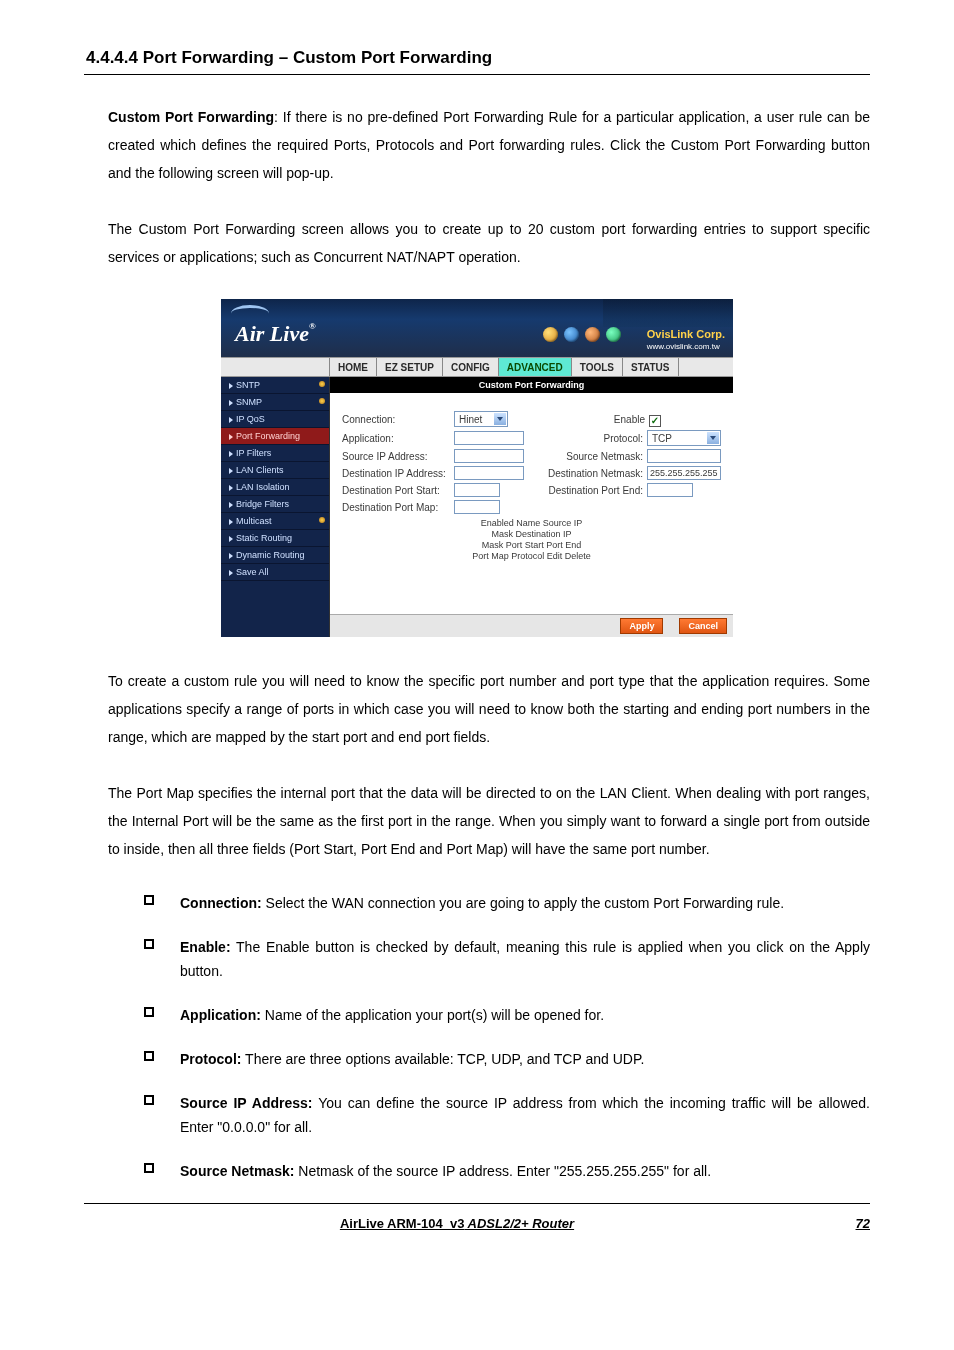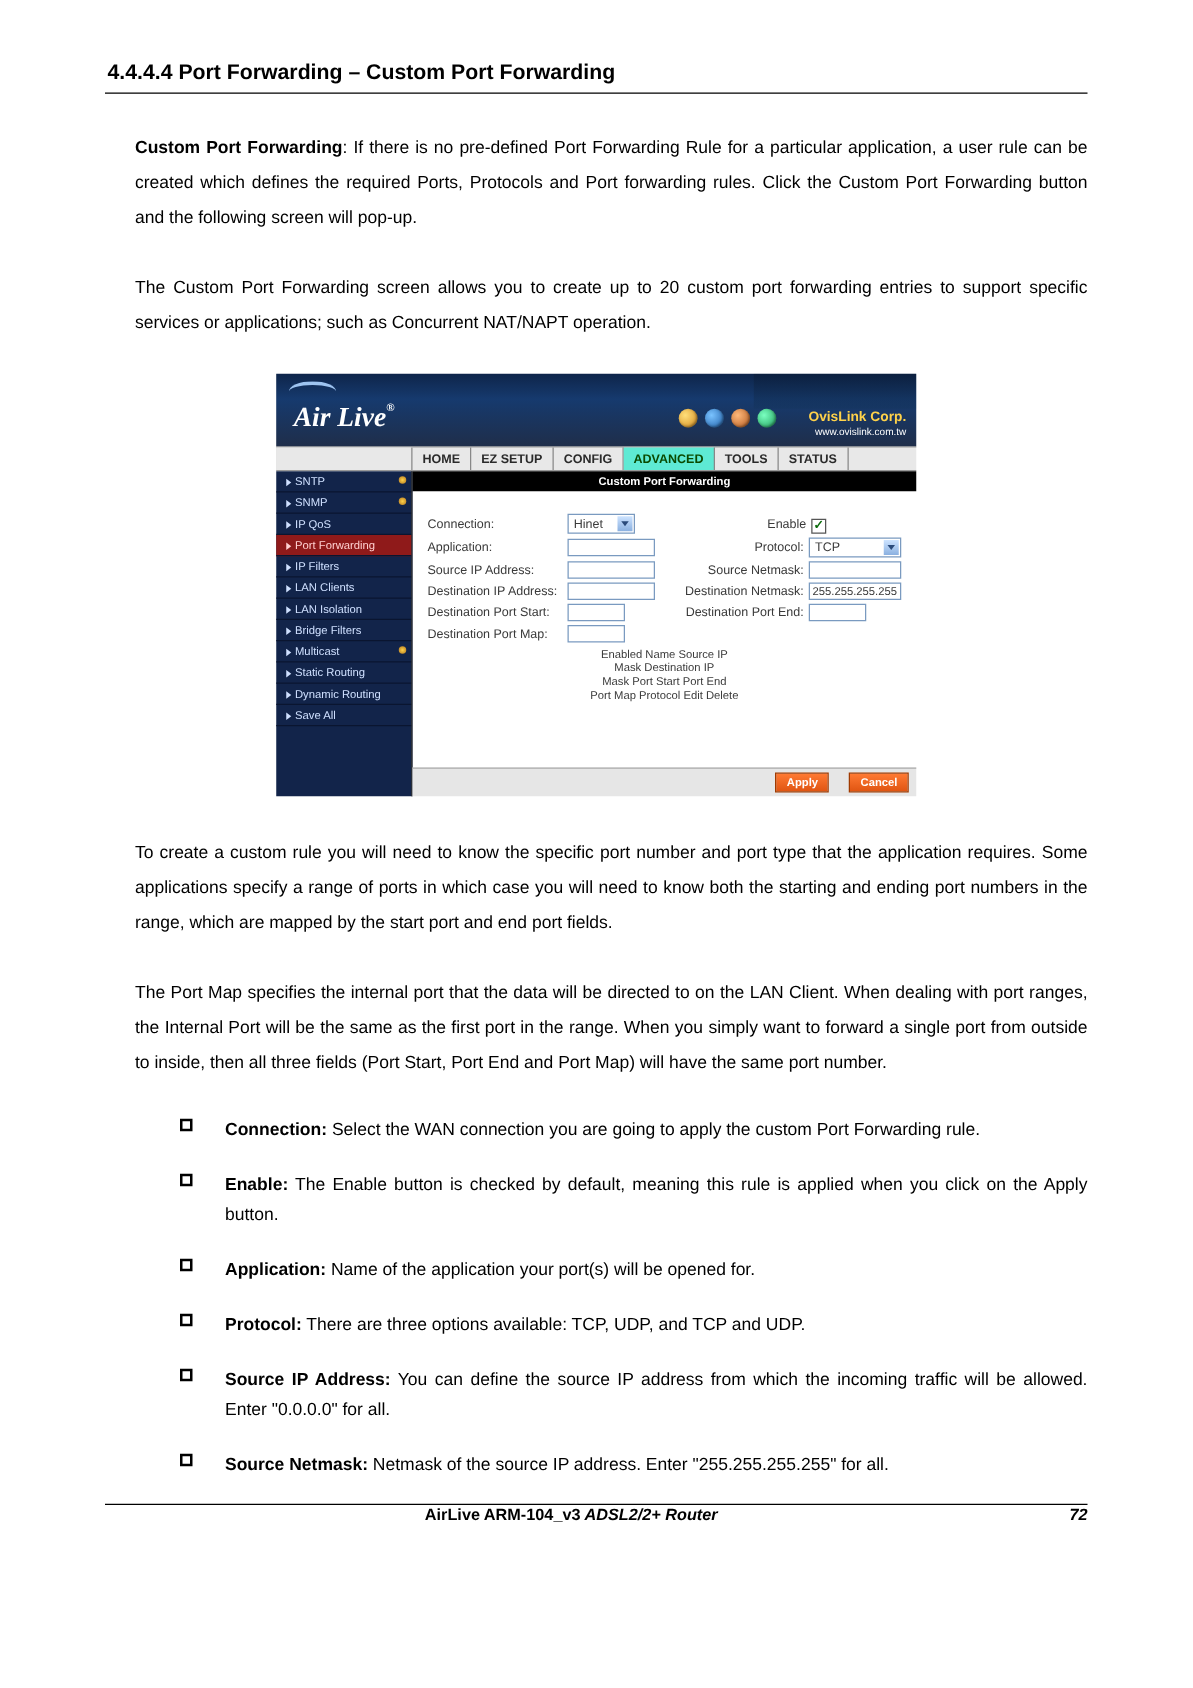--- a/index.html
+++ b/index.html
@@ -52,25 +52,26 @@
     left: 0;
     top: 4px;
     width: 10px;
     height: 10px;
     border: 2px solid #000;
     box-sizing: border-box;
   }
   .footer-line {
     border-top: 1px solid #000;
     margin-top: 6px;
-    padding-top: 0;
+    padding-top: 12px;
     font-size: 13px;
     display: flex;
     justify-content: space-between;
     font-family: Arial, sans-serif;
+    text-decoration: underline;
   }
   .footer-line .left { text-align: center; flex: 1; }
   .footer-line .pg { font-weight: bold; font-style: italic; width: 40px; text-align: right; }
   .footer-line .left b { font-weight: bold; }
   .footer-line .left i { font-style: italic; font-weight: bold; }
 
   
   .shot {
     width: 512px;
     margin: 0 auto 30px auto;
@@ -118,21 +119,20 @@
   }
   .globe.g2 { background: radial-gradient(circle at 35% 35%, #7ac3ff, #1e5ea8); }
   .globe.g3 { background: radial-gradient(circle at 35% 35%, #ffb87a, #b0571e); }
   .globe.g4 { background: radial-gradient(circle at 35% 35%, #7affc0, #1e9d5a); }
   .ovis {
     position: absolute;
     right: 8px; top: 30px;
     color: #ffd24a;
     font-weight: bold;
     font-size: 11px;
-    text-align: right;
     line-height: 11px;
   }
   .ovis .url { font-size: 8px; color: #fff; font-weight: normal; }
   .city {
     position: absolute;
     right: 0; top: 0; width: 130px; height: 28px;
     background: linear-gradient(#0a1a33, #14355e);
     opacity: 0.5;
   }
 

